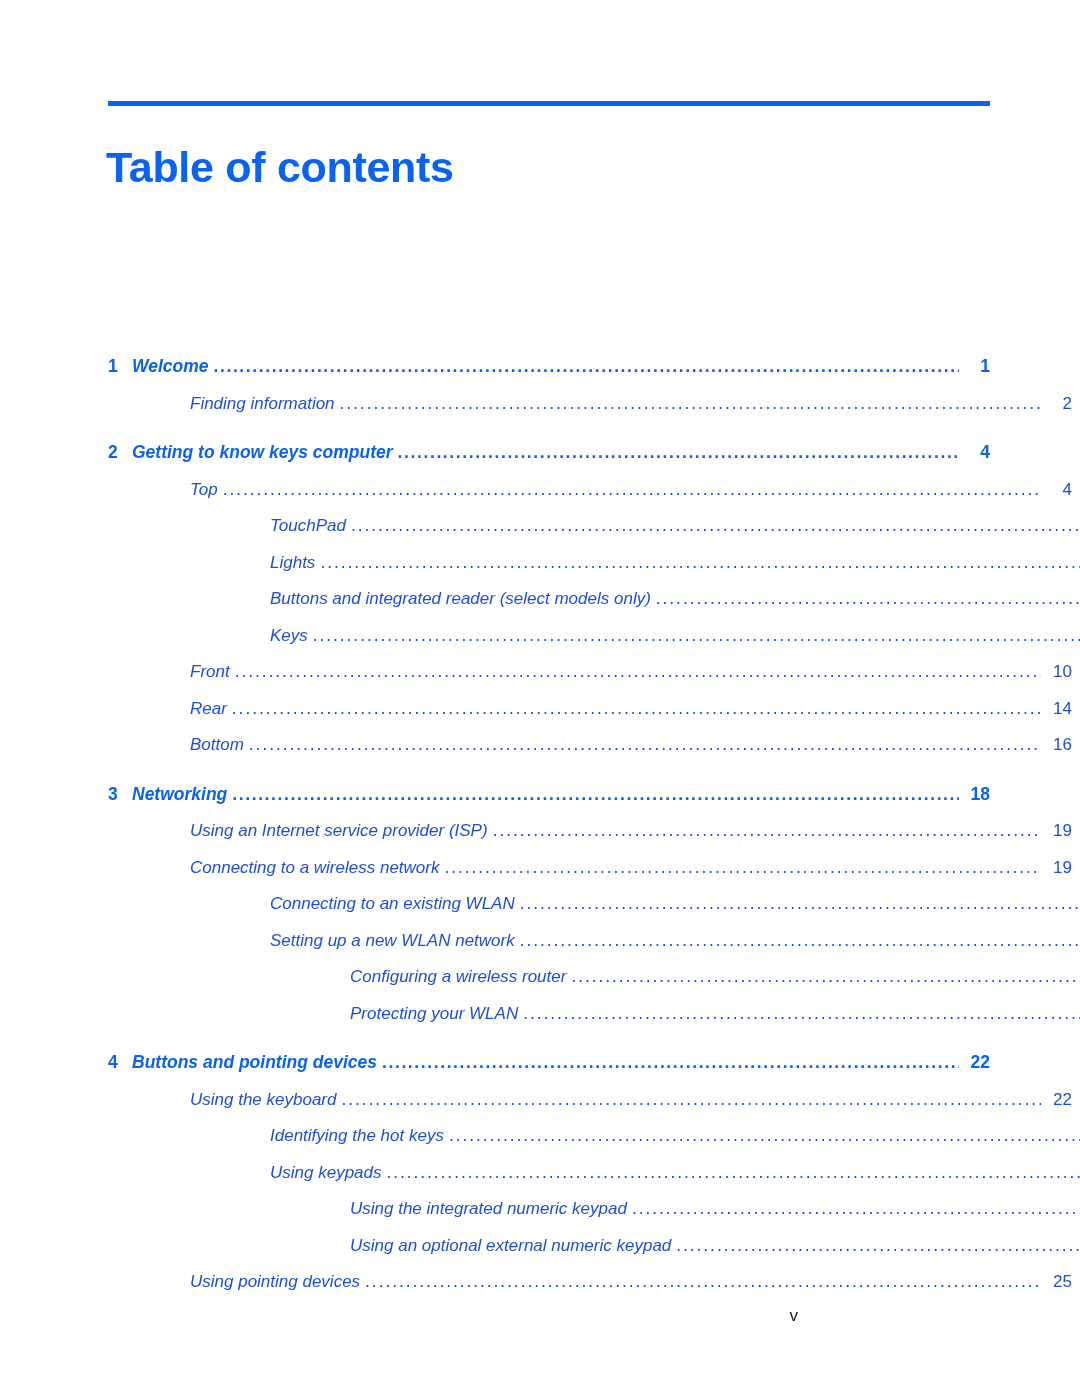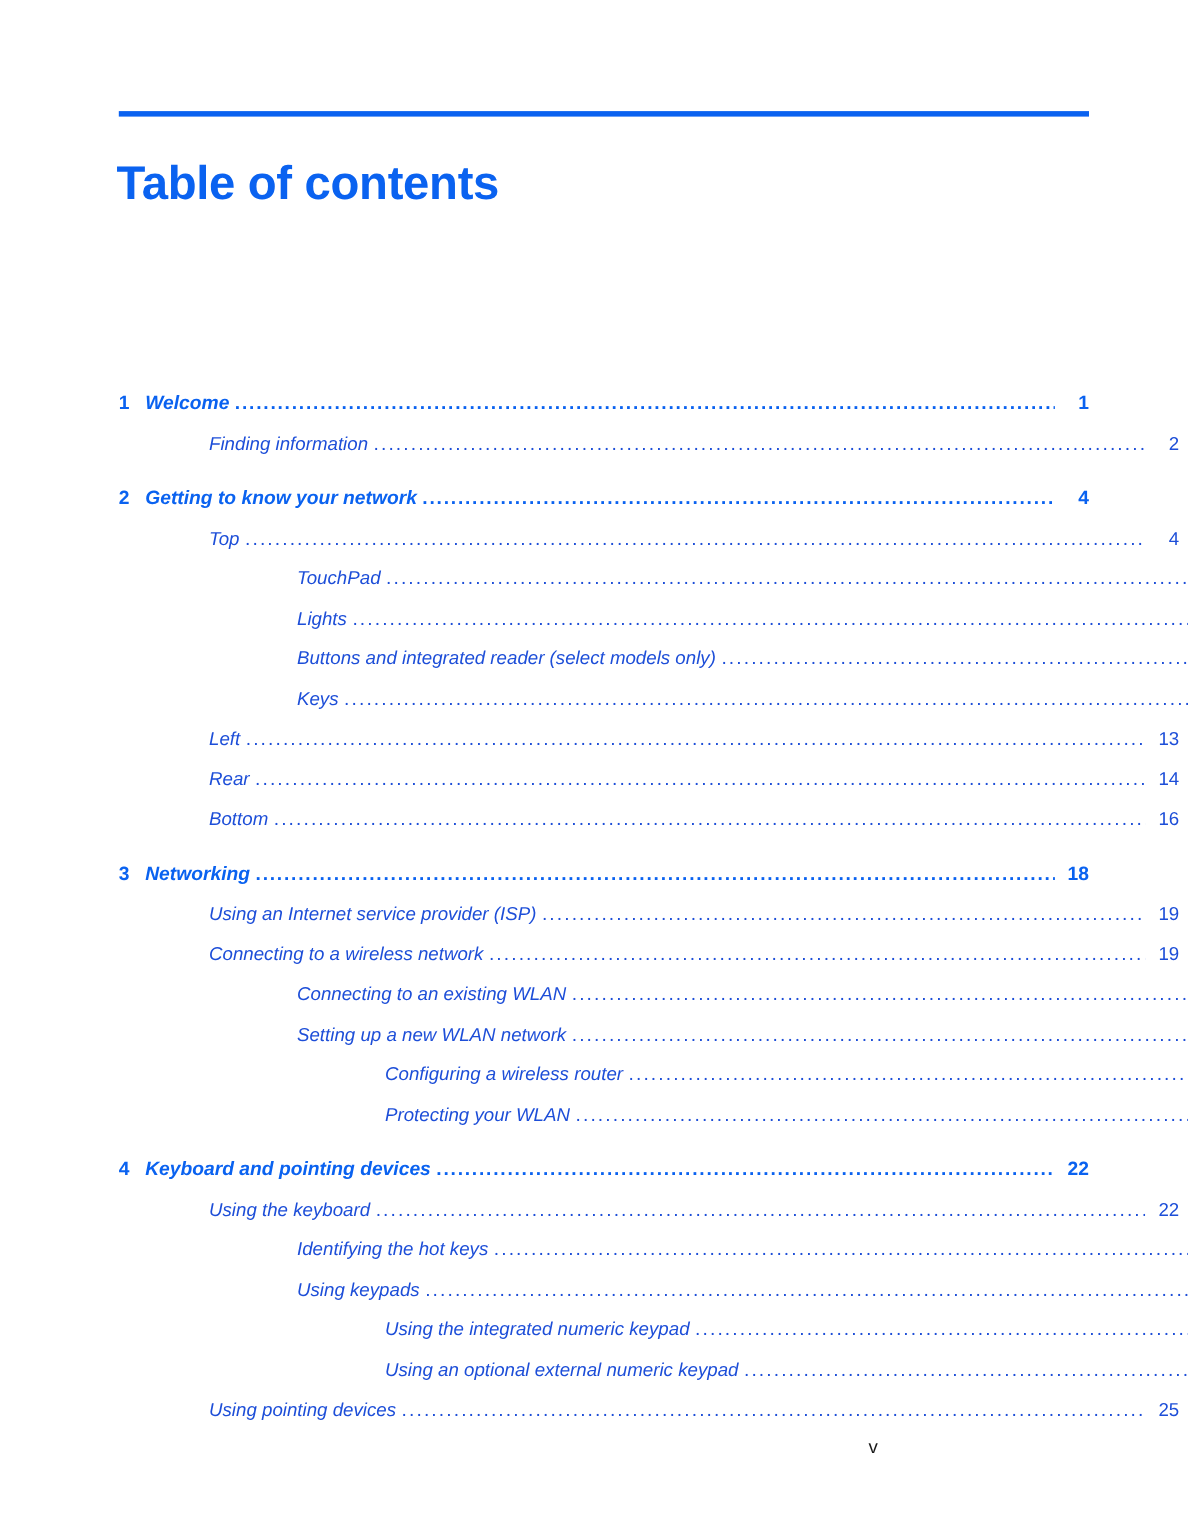--- a/index.html
+++ b/index.html
@@ -127,21 +127,21 @@
         <span class="leader"></span>
         <span class="pageno">1</span>
       </div>
       <div class="toc-entry lvl1">
         <span class="label">Finding information</span>
         <span class="leader"></span>
         <span class="pageno">2</span>
       </div>
       <div class="toc-entry lvl0">
         <span class="num">2</span>
-        <span class="label">Getting to know your network</span>
+        <span class="label">Getting to know keys computer</span>
         <span class="leader"></span>
         <span class="pageno">4</span>
       </div>
       <div class="toc-entry lvl1">
         <span class="label">Top</span>
         <span class="leader"></span>
         <span class="pageno">4</span>
       </div>
       <div class="toc-entry lvl2">
         <span class="label">TouchPad</span>
@@ -153,23 +153,23 @@
       </div>
       <div class="toc-entry lvl2">
         <span class="label">Buttons and integrated reader (select models only)</span>
         <span class="leader"></span>
       </div>
       <div class="toc-entry lvl2">
         <span class="label">Keys</span>
         <span class="leader"></span>
       </div>
       <div class="toc-entry lvl1">
-        <span class="label">Left</span>
-        <span class="leader"></span>
-        <span class="pageno">13</span>
+        <span class="label">Front</span>
+        <span class="leader"></span>
+        <span class="pageno">10</span>
       </div>
       <div class="toc-entry lvl1">
         <span class="label">Rear</span>
         <span class="leader"></span>
         <span class="pageno">14</span>
       </div>
       <div class="toc-entry lvl1">
         <span class="label">Bottom</span>
         <span class="leader"></span>
         <span class="pageno">16</span>
@@ -201,21 +201,21 @@
       <div class="toc-entry lvl3">
         <span class="label">Configuring a wireless router</span>
         <span class="leader"></span>
       </div>
       <div class="toc-entry lvl3">
         <span class="label">Protecting your WLAN</span>
         <span class="leader"></span>
       </div>
       <div class="toc-entry lvl0">
         <span class="num">4</span>
-        <span class="label">Keyboard and pointing devices</span>
+        <span class="label">Buttons and pointing devices</span>
         <span class="leader"></span>
         <span class="pageno">22</span>
       </div>
       <div class="toc-entry lvl1">
         <span class="label">Using the keyboard</span>
         <span class="leader"></span>
         <span class="pageno">22</span>
       </div>
       <div class="toc-entry lvl2">
         <span class="label">Identifying the hot keys</span>

